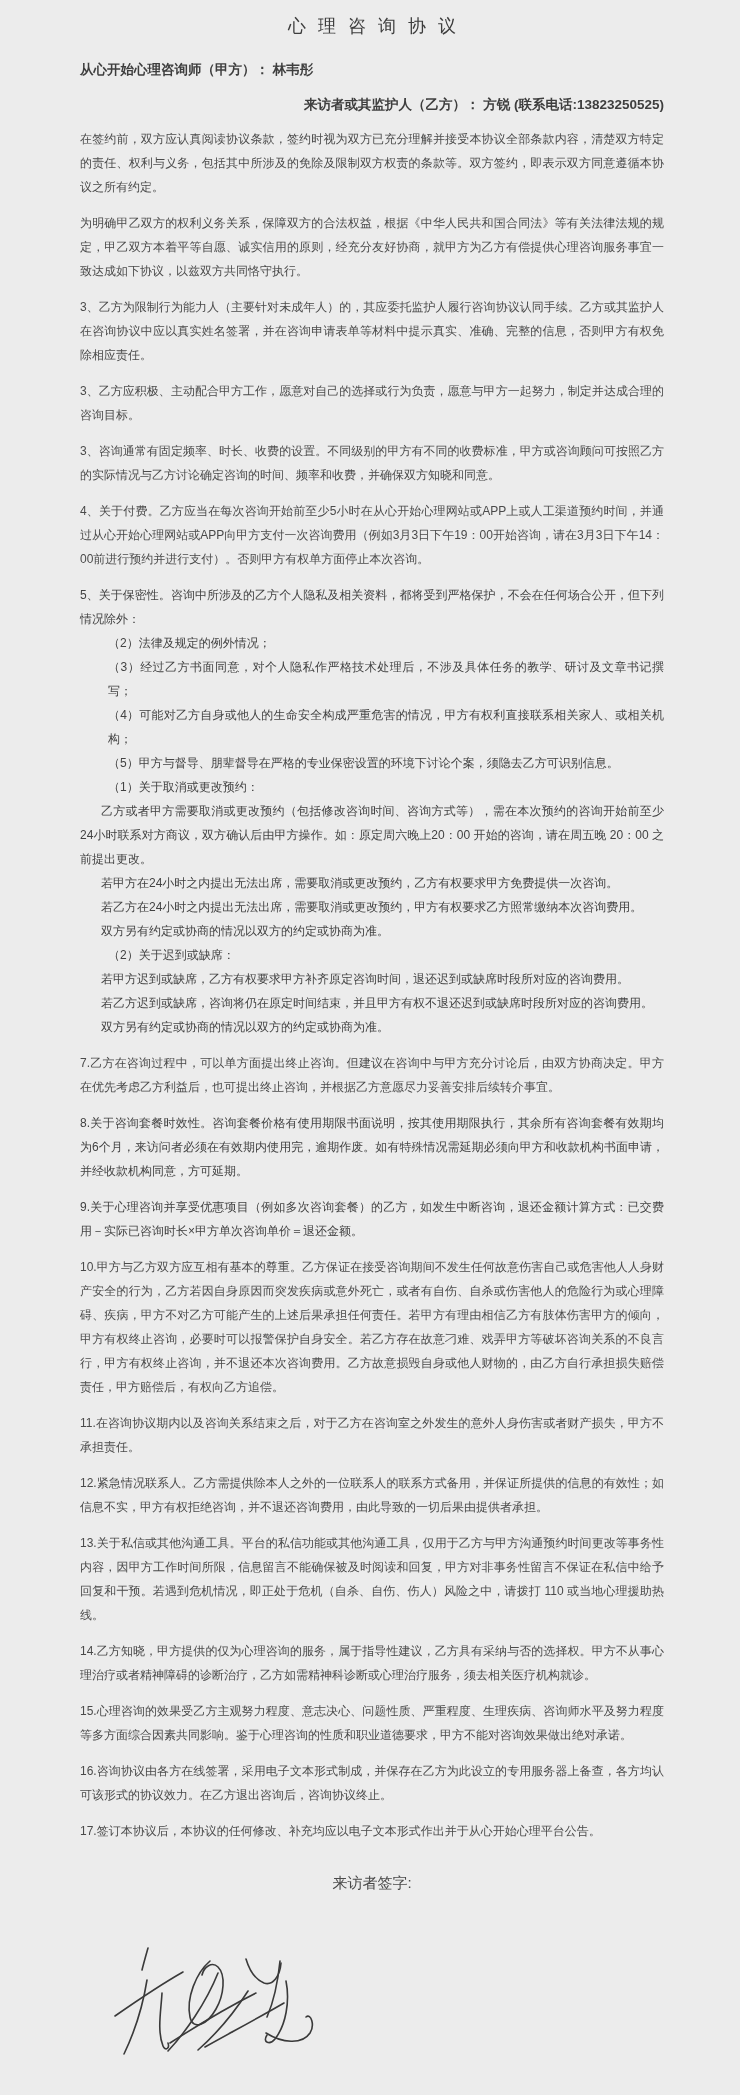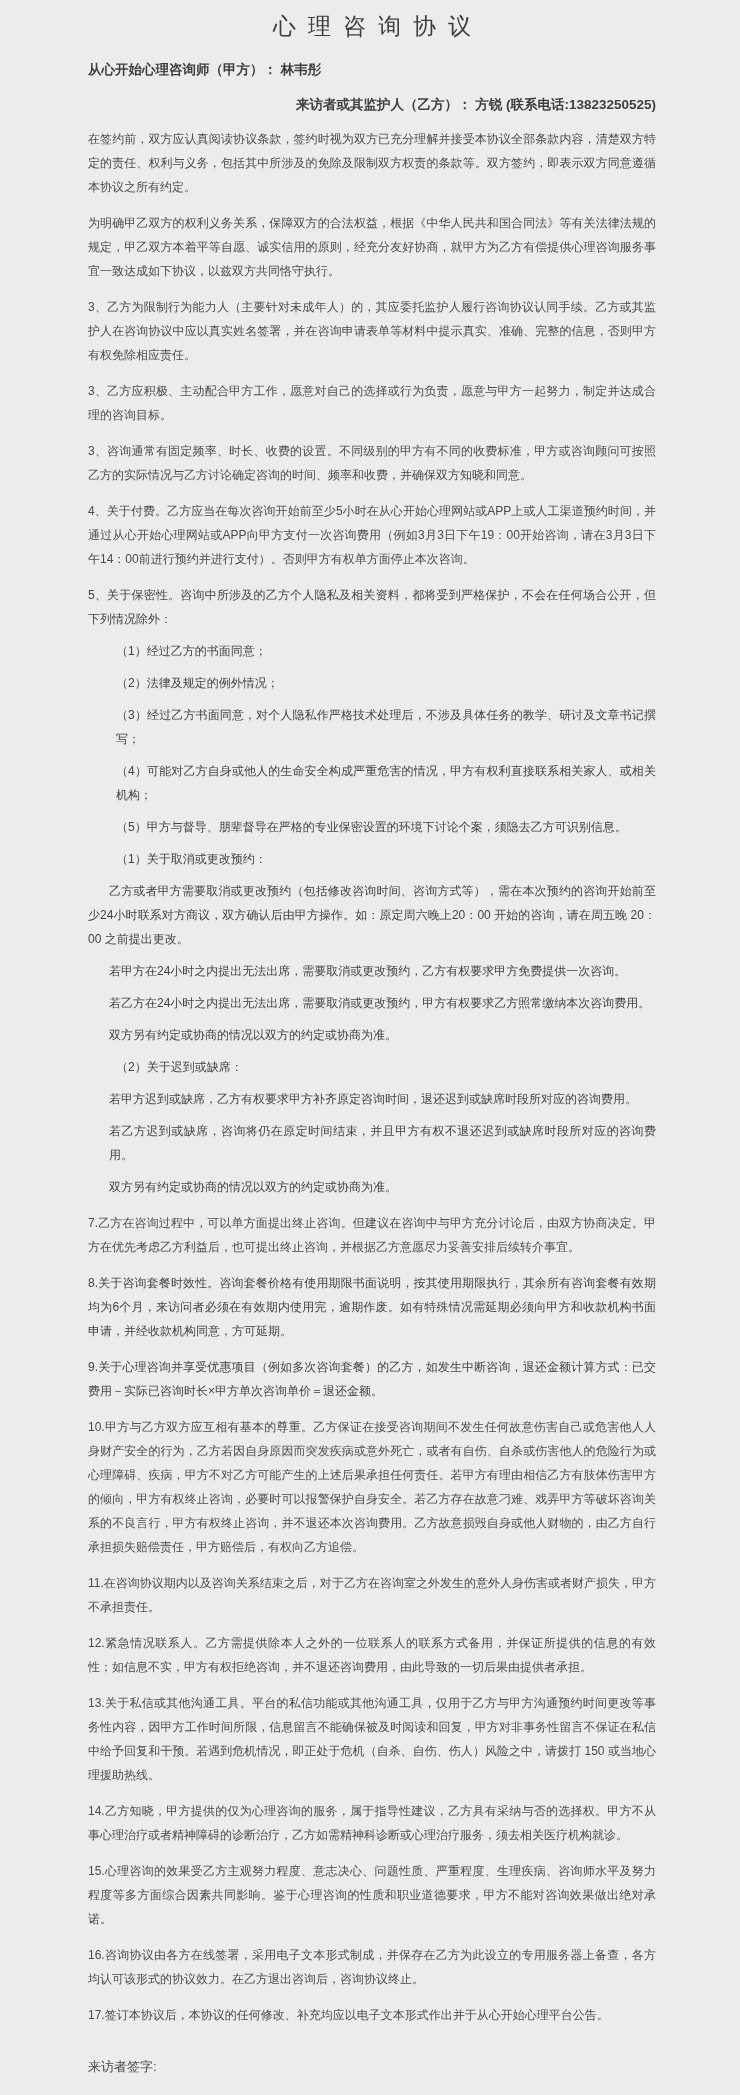--- a/index.html
+++ b/index.html
@@ -9,52 +9,52 @@
     font-family: "Liberation Sans", "DejaVu Sans", sans-serif;
   }
   .page {
     width: 740px;
     min-height: 2095px;
     box-sizing: border-box;
     padding: 8px 76px 20px 80px;
     color: #4a4a4a;
   }
   h1.title {
-    font-size: 23px;
+    font-size: 18px;
     line-height: 28px;
     font-weight: 500;
     color: #3d3d3d;
     text-align: center;
     letter-spacing: 12px;
     text-indent: 12px;
     margin: 4px 0 20px 0;
   }
   p {
-    margin: 8px;
+    margin: 0;
     font-size: 12px;
     line-height: 24px;
     text-align: justify;
     color: #4a4a4a;
   }
   p.party {
     font-size: 13.5px;
     line-height: 20px;
     font-weight: 700;
     color: #3e3e3e;
     text-align: left;
   }
   p.party-a { margin-top: 8px; }
   p.party-b { margin-top: 15px; text-align: right; }
   p.blk { margin-top: 12px; }
   p.sub { margin-top: 0; }
   .b { font-weight: 400; color: #424242; }
   .i1 { padding-left: 28px; }
   .i2 { padding-left: 21px; }
   .fi { text-indent: 21px; }
-  .sig-label { margin-top: 28px; font-size: 13px; text-align: left; }
+  .sig-label { margin-top: 28px; font-size: 15px; text-align: center; }
   svg.sig { display: block; margin: 48px 0 0 30px; }
   svg.sig path {
     fill: none;
     stroke: #3a3a3a;
     stroke-width: 1.6;
     stroke-linecap: round;
     stroke-linejoin: round;
   }
 </style>
 </head>
@@ -68,21 +68,20 @@
   <p class="party party-b">来访者或其监护人（乙方）： 方锐 (联系电话:13823250525)</p>
 
   <p class="blk">在签约前，双方应认真阅读协议条款，签约时视为双方已充分理解并接受本协议全部条款内容，清楚双方特定的责任、权利与义务，包括其中所涉及的免除及限制双方权责的条款等。双方签约，即表示双方同意遵循本协议之所有约定。</p>
   <p class="blk">为明确甲乙双方的权利义务关系，保障双方的合法权益，根据《中华人民共和国合同法》等有关法律法规的规定，甲乙双方本着平等自愿、诚实信用的原则，经充分友好协商，就甲方为乙方有偿提供心理咨询服务事宜一致达成如下协议，以兹双方共同恪守执行。</p>
   <p class="blk">3、乙方为限制行为能力人（主要针对未成年人）的，其应委托监护人履行咨询协议认同手续。乙方或其监护人在咨询协议中应以真实姓名签署，并在咨询申请表单等材料中提示真实、准确、完整的信息，否则甲方有权免除相应责任。</p>
   <p class="blk">3、乙方应积极、主动配合甲方工作，愿意对自己的选择或行为负责，愿意与甲方一起努力，制定并达成合理的咨询目标。</p>
   <p class="blk">3、咨询通常有固定频率、时长、收费的设置。不同级别的甲方有不同的收费标准，甲方或咨询顾问可按照乙方的实际情况与乙方讨论确定咨询的时间、频率和收费，并确保双方知晓和同意。</p>
   <p class="blk">4、关于付费。乙方应当在每次咨询开始前至少5小时在从心开始心理网站或APP上或人工渠道预约时间，并通过从心开始心理网站或APP向甲方支付一次咨询费用（例如3月3日下午19：00开始咨询，请在3月3日下午14：00前进行预约并进行支付）。否则甲方有权单方面停止本次咨询。</p>
 
   <p class="blk b">5、关于保密性。咨询中所涉及的乙方个人隐私及相关资料，都将受到严格保护，不会在任何场合公开，但下列情况除外：</p>
-  <p class="sub b i1">（1）经过乙方的书面同意；</p>
   <p class="sub b i1">（2）法律及规定的例外情况；</p>
   <p class="sub b i1">（3）经过乙方书面同意，对个人隐私作严格技术处理后，不涉及具体任务的教学、研讨及文章书记撰写；</p>
   <p class="sub b i1">（4）可能对乙方自身或他人的生命安全构成严重危害的情况，甲方有权利直接联系相关家人、或相关机构；</p>
   <p class="sub b i1">（5）甲方与督导、朋辈督导在严格的专业保密设置的环境下讨论个案，须隐去乙方可识别信息。</p>
 
   <p class="sub b i1">（1）关于取消或更改预约：</p>
   <p class="sub b fi">乙方或者甲方需要取消或更改预约（包括修改咨询时间、咨询方式等），需在本次预约的咨询开始前至少24小时联系对方商议，双方确认后由甲方操作。如：原定周六晚上20：00 开始的咨询，请在周五晚 20：00 之前提出更改。</p>
   <p class="sub b i2">若甲方在24小时之内提出无法出席，需要取消或更改预约，乙方有权要求甲方免费提供一次咨询。</p>
   <p class="sub b i2">若乙方在24小时之内提出无法出席，需要取消或更改预约，甲方有权要求乙方照常缴纳本次咨询费用。</p>
   <p class="sub b i2">双方另有约定或协商的情况以双方的约定或协商为准。</p>
@@ -90,21 +89,21 @@
   <p class="sub b i2">若甲方迟到或缺席，乙方有权要求甲方补齐原定咨询时间，退还迟到或缺席时段所对应的咨询费用。</p>
   <p class="sub b i2">若乙方迟到或缺席，咨询将仍在原定时间结束，并且甲方有权不退还迟到或缺席时段所对应的咨询费用。</p>
   <p class="sub b i2">双方另有约定或协商的情况以双方的约定或协商为准。</p>
 
   <p class="blk">7.乙方在咨询过程中，可以单方面提出终止咨询。但建议在咨询中与甲方充分讨论后，由双方协商决定。甲方在优先考虑乙方利益后，也可提出终止咨询，并根据乙方意愿尽力妥善安排后续转介事宜。</p>
   <p class="blk b">8.关于咨询套餐时效性。咨询套餐价格有使用期限书面说明，按其使用期限执行，其余所有咨询套餐有效期均为6个月，来访问者必须在有效期内使用完，逾期作废。如有特殊情况需延期必须向甲方和收款机构书面申请，并经收款机构同意，方可延期。</p>
   <p class="blk b">9.关于心理咨询并享受优惠项目（例如多次咨询套餐）的乙方，如发生中断咨询，退还金额计算方式：已交费用－实际已咨询时长×甲方单次咨询单价＝退还金额。</p>
   <p class="blk">10.甲方与乙方双方应互相有基本的尊重。乙方保证在接受咨询期间不发生任何故意伤害自己或危害他人人身财产安全的行为，乙方若因自身原因而突发疾病或意外死亡，或者有自伤、自杀或伤害他人的危险行为或心理障碍、疾病，甲方不对乙方可能产生的上述后果承担任何责任。若甲方有理由相信乙方有肢体伤害甲方的倾向，甲方有权终止咨询，必要时可以报警保护自身安全。若乙方存在故意刁难、戏弄甲方等破坏咨询关系的不良言行，甲方有权终止咨询，并不退还本次咨询费用。乙方故意损毁自身或他人财物的，由乙方自行承担损失赔偿责任，甲方赔偿后，有权向乙方追偿。</p>
   <p class="blk">11.在咨询协议期内以及咨询关系结束之后，对于乙方在咨询室之外发生的意外人身伤害或者财产损失，甲方不承担责任。</p>
   <p class="blk">12.紧急情况联系人。乙方需提供除本人之外的一位联系人的联系方式备用，并保证所提供的信息的有效性；如信息不实，甲方有权拒绝咨询，并不退还咨询费用，由此导致的一切后果由提供者承担。</p>
-  <p class="blk">13.关于私信或其他沟通工具。平台的私信功能或其他沟通工具，仅用于乙方与甲方沟通预约时间更改等事务性内容，因甲方工作时间所限，信息留言不能确保被及时阅读和回复，甲方对非事务性留言不保证在私信中给予回复和干预。若遇到危机情况，即正处于危机（自杀、自伤、伤人）风险之中，请拨打 150 或当地心理援助热线。</p>
+  <p class="blk">13.关于私信或其他沟通工具。平台的私信功能或其他沟通工具，仅用于乙方与甲方沟通预约时间更改等事务性内容，因甲方工作时间所限，信息留言不能确保被及时阅读和回复，甲方对非事务性留言不保证在私信中给予回复和干预。若遇到危机情况，即正处于危机（自杀、自伤、伤人）风险之中，请拨打 110 或当地心理援助热线。</p>
   <p class="blk">14.乙方知晓，甲方提供的仅为心理咨询的服务，属于指导性建议，乙方具有采纳与否的选择权。甲方不从事心理治疗或者精神障碍的诊断治疗，乙方如需精神科诊断或心理治疗服务，须去相关医疗机构就诊。</p>
   <p class="blk">15.心理咨询的效果受乙方主观努力程度、意志决心、问题性质、严重程度、生理疾病、咨询师水平及努力程度等多方面综合因素共同影响。鉴于心理咨询的性质和职业道德要求，甲方不能对咨询效果做出绝对承诺。</p>
   <p class="blk">16.咨询协议由各方在线签署，采用电子文本形式制成，并保存在乙方为此设立的专用服务器上备查，各方均认可该形式的协议效力。在乙方退出咨询后，咨询协议终止。</p>
   <p class="blk">17.签订本协议后，本协议的任何修改、补充均应以电子文本形式作出并于从心开始心理平台公告。</p>
 
   <p class="sig-label">来访者签字:</p>
 
   <svg class="sig" width="210" height="114" viewBox="0 0 210 114" aria-hidden="true">
     <path d="M38 5 C36 12 34 19 32 27"></path>
     <path d="M5 73 C28 57 50 42 73 29"></path>

